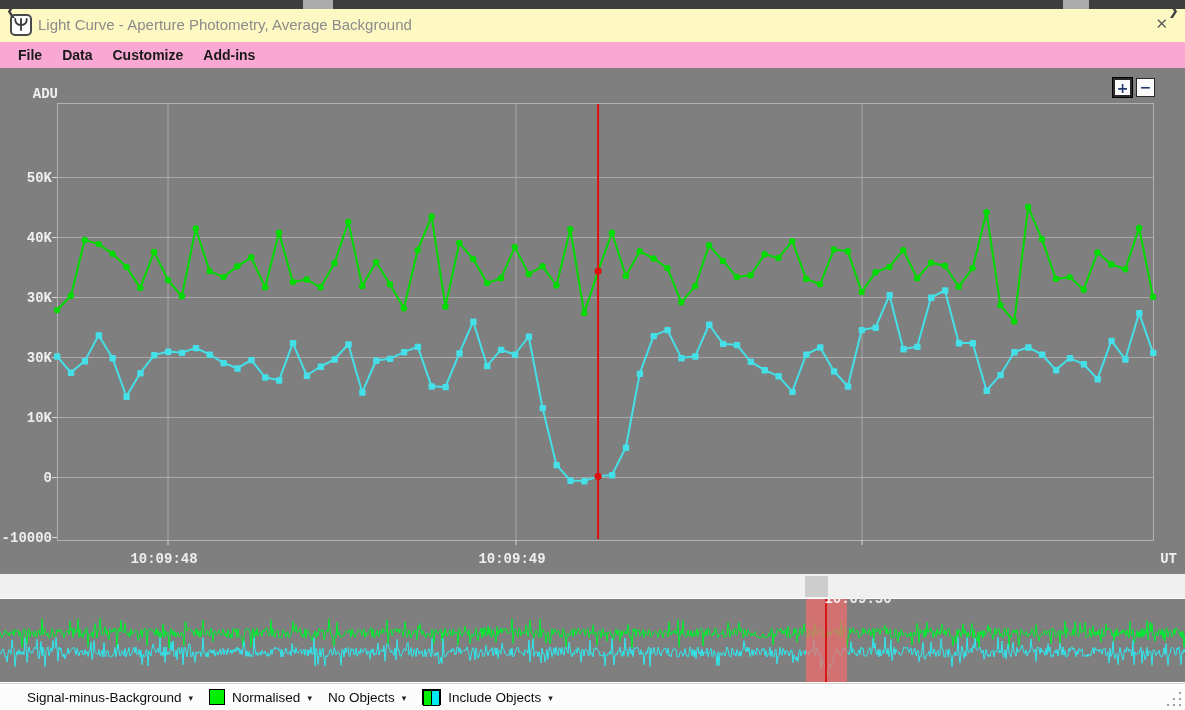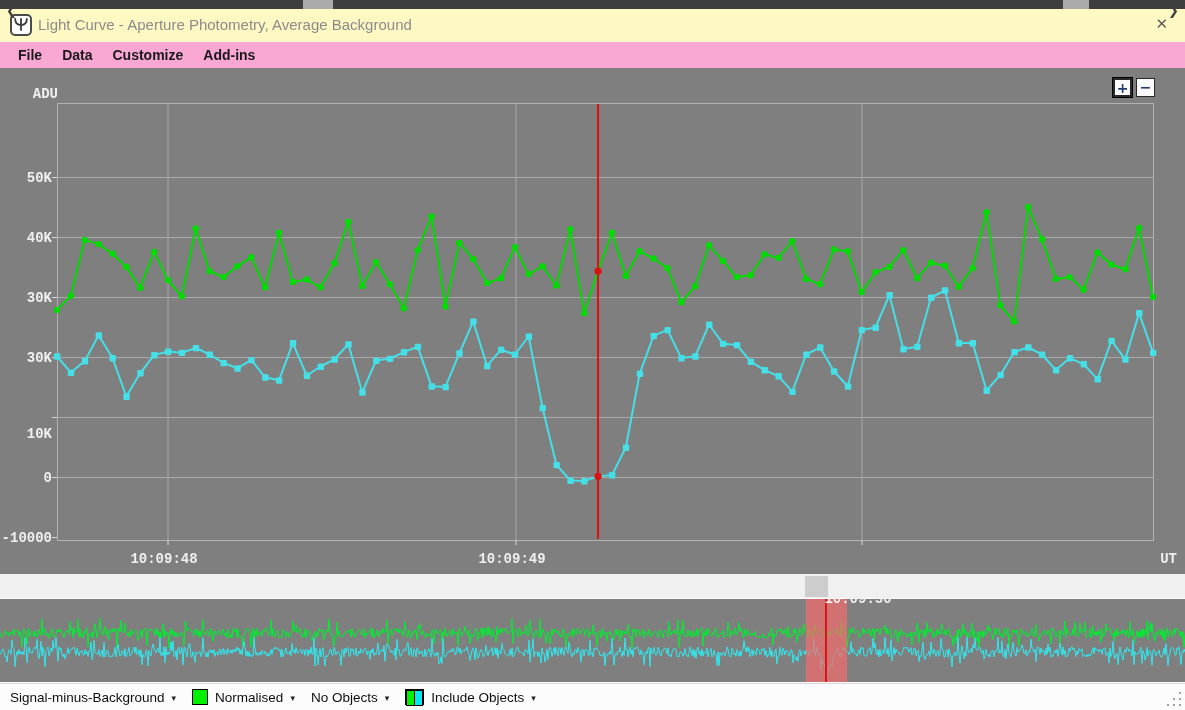--- a/index.html
+++ b/index.html
@@ -40,21 +40,21 @@
   #scroll-right{right:6px;}
   #scroll-thumb{position:absolute;left:805px;top:576px;width:23px;height:21px;background:#cdcdcd;z-index:5;cursor:pointer;}
 
   
   #minimap-bg{left:0;top:599px;width:1185px;height:83px;background:#7f7f7f;z-index:1;}
   #minimap-selection{left:806px;top:599px;width:41px;height:83px;background:rgba(243,108,108,0.72);z-index:3;cursor:pointer;}
   #minimap-cursor{position:absolute;left:19px;top:0;width:2px;height:83px;background:#d81414;}
 
   
   #status-bar{left:0;top:683px;width:1185px;height:27px;background:#fcfcfc;border-top:1px solid #d6d6d6;
-              box-sizing:border-box;z-index:4;display:flex;align-items:center;padding-left:10px;}
+              box-sizing:border-box;z-index:4;display:flex;align-items:center;padding-left:27px;}
   .sb-item{display:flex;align-items:center;gap:7px;margin-right:16px;cursor:pointer;}
   .sb-label{font-size:13.5px;color:#0e0e0e;}
   .sb-caret{font-size:9px;color:#222;margin-top:1px;}
   .swatch{width:16px;height:16px;border:1px solid #000;box-sizing:border-box;}
   .swatch-green{background:#00f000;}
   .swatch-split{display:flex;width:19px;}
   .swatch-split .half{width:50%;height:14px;}
   #resize-grip{position:absolute;right:4px;bottom:4px;width:14px;height:14px;z-index:5;cursor:nwse-resize;}
   #resize-grip i{position:absolute;width:2px;height:2px;background:#9f9f9f;}
 
@@ -291,21 +291,21 @@
     <circle cx="598.0632911392405" cy="476.3" r="3.6" fill="#dd1111"></circle>
     <polyline points="0,632.2 1,635.7 2,637.4 3,635.6 4,634.0 5,630.2 6,630.9 7,634.5 8,633.1 9,636.1 10,632.0 11,633.7 12,633.6 13,630.5 14,636.0 15,629.4 16,631.1 17,631.2 18,630.1 19,636.0 20,631.6 21,635.2 22,647.2 23,633.3 24,628.6 25,630.4 26,636.5 27,644.2 28,629.5 29,628.8 30,637.2 31,632.5 32,631.4 33,633.4 34,636.6 35,630.9 36,635.3 37,637.2 38,630.8 39,629.5 40,634.9 41,634.6 42,618.7 43,635.1 44,628.6 45,629.1 46,633.8 47,635.9 48,632.8 49,638.2 50,637.6 51,635.5 52,628.5 53,631.0 54,637.0 55,635.4 56,635.7 57,629.9 58,632.0 59,629.2 60,631.3 61,629.8 62,634.1 63,633.3 64,637.7 65,633.6 66,631.2 67,631.5 68,630.7 69,634.7 70,621.2 71,630.6 72,628.8 73,637.8 74,627.8 75,633.5 76,631.1 77,631.9 78,619.0 79,637.3 80,629.1 81,636.4 82,634.2 83,637.6 84,631.5 85,633.7 86,628.4 87,627.8 88,647.1 89,633.6 90,635.2 91,635.6 92,631.9 93,637.9 94,628.9 95,623.6 96,631.0 97,638.0 98,628.9 99,628.9 100,618.0 101,631.6 102,635.3 103,634.7 104,630.4 105,626.5 106,634.4 107,630.0 108,636.8 109,639.7 110,628.8 111,632.2 112,631.9 113,628.9 114,631.6 115,628.2 116,630.5 117,647.9 118,630.0 119,627.9 120,631.8 121,620.2 122,631.6 123,632.1 124,632.6 125,623.2 126,633.0 127,633.0 128,635.7 129,632.6 130,637.3 131,629.1 132,634.2 133,634.0 134,631.6 135,630.7 136,629.9 137,631.8 138,640.6 139,637.5 140,634.9 141,629.6 142,637.5 143,631.9 144,629.7 145,628.1 146,630.8 147,645.8 148,630.8 149,628.8 150,629.8 151,630.2 152,629.6 153,631.6 154,632.4 155,635.5 156,627.9 157,634.7 158,630.0 159,637.4 160,632.2 161,638.0 162,632.8 163,623.8 164,637.8 165,630.2 166,635.6 167,633.2 168,631.8 169,647.9 170,637.7 171,628.2 172,634.3 173,630.7 174,636.3 175,631.7 176,636.8 177,633.6 178,632.5 179,636.6 180,636.1 181,632.9 182,632.5 183,636.6 184,645.8 185,621.9 186,621.8 187,631.2 188,629.4 189,628.1 190,628.5 191,629.6 192,632.2 193,631.1 194,635.9 195,632.1 196,628.5 197,634.9 198,630.2 199,637.4 200,631.4 201,636.7 202,628.0 203,620.1 204,634.5 205,633.5 206,635.1 207,630.2 208,630.6 209,635.6 210,636.0 211,627.9 212,631.8 213,641.6 214,632.3 215,631.0 216,633.7 217,634.8 218,633.3 219,630.4 220,633.3 221,634.9 222,634.9 223,628.9 224,632.3 225,635.7 226,633.3 227,637.7 228,629.3 229,634.1 230,638.0 231,633.8 232,638.1 233,628.2 234,628.8 235,632.4 236,629.2 237,637.6 238,628.8 239,636.4 240,636.8 241,636.2 242,637.8 243,646.6 244,637.1 245,631.4 246,629.0 247,628.1 248,629.5 249,629.6 250,633.0 251,647.2 252,632.6 253,628.1 254,642.8 255,630.8 256,635.9 257,628.3 258,635.7 259,633.7 260,631.8 261,631.9 262,636.6 263,630.0 264,632.0 265,629.0 266,628.1 267,628.0 268,633.7 269,635.9 270,632.7 271,619.7 272,636.3 273,628.5 274,634.1 275,637.3 276,632.5 277,631.0 278,630.1 279,637.8 280,637.2 281,636.9 282,637.7 283,629.7 284,632.5 285,632.7 286,637.3 287,631.7 288,632.2 289,637.5 290,636.2 291,634.5 292,631.7 293,621.4 294,631.4 295,631.3 296,624.8 297,632.8 298,631.1 299,631.9 300,628.2 301,635.3 302,633.9 303,637.5 304,636.0 305,628.8 306,638.1 307,630.7 308,629.7 309,633.4 310,635.9 311,637.3 312,640.8 313,635.1 314,634.3 315,631.0 316,637.9 317,632.6 318,635.8 319,628.3 320,630.7 321,630.1 322,631.8 323,629.8 324,639.8 325,636.3 326,631.3 327,629.7 328,632.3 329,618.8 330,629.7 331,635.0 332,635.1 333,642.5 334,646.2 335,636.2 336,637.4 337,622.2 338,635.1 339,631.1 340,636.9 341,637.0 342,636.1 343,636.0 344,635.4 345,632.4 346,631.5 347,631.5 348,633.1 349,629.9 350,630.1 351,637.2 352,628.5 353,634.2 354,633.3 355,637.3 356,634.4 357,633.3 358,630.4 359,629.9 360,630.1 361,632.3 362,635.7 363,630.4 364,628.7 365,637.8 366,632.7 367,635.1 368,633.7 369,631.5 370,629.2 371,627.8 372,636.6 373,628.9 374,637.9 375,636.7 376,634.0 377,630.1 378,635.4 379,636.8 380,630.3 381,633.3 382,633.9 383,628.4 384,632.5 385,631.5 386,631.7 387,619.9 388,644.7 389,632.5 390,630.8 391,629.5 392,635.6 393,633.6 394,628.7 395,629.4 396,628.8 397,631.9 398,628.8 399,633.1 400,629.1 401,630.6 402,631.3 403,636.3 404,629.9 405,621.7 406,630.8 407,637.3 408,635.4 409,629.9 410,633.3 411,638.0 412,635.2 413,631.3 414,632.7 415,629.7 416,631.8 417,639.9 418,626.1 419,628.9 420,623.6 421,632.7 422,635.0 423,630.7 424,633.7 425,637.4 426,637.9 427,633.2 428,634.8 429,633.9 430,636.6 431,637.1 432,629.3 433,633.2 434,643.4 435,629.3 436,629.6 437,633.4 438,633.8 439,632.1 440,630.8 441,629.5 442,641.7 443,632.2 444,636.2 445,628.2 446,632.9 447,636.2 448,633.9 449,632.1 450,629.8 451,635.8 452,636.3 453,629.0 454,634.2 455,632.4 456,632.5 457,631.8 458,645.4 459,628.0 460,630.1 461,634.7 462,636.3 463,632.9 464,632.6 465,626.3 466,631.4 467,632.2 468,635.6 469,629.9 470,643.8 471,637.2 472,634.0 473,636.8 474,635.0 475,631.9 476,628.2 477,636.7 478,640.8 479,632.5 480,632.8 481,628.2 482,637.8 483,628.1 484,635.7 485,628.0 486,632.5 487,635.7 488,626.0 489,634.7 490,628.3 491,637.3 492,637.0 493,629.4 494,635.6 495,635.6 496,642.3 497,626.5 498,635.4 499,630.0 500,632.7 501,628.2 502,633.2 503,629.0 504,629.7 505,630.6 506,628.3 507,630.9 508,633.9 509,632.4 510,632.4 511,629.4 512,618.9 513,643.4 514,630.1 515,629.0 516,629.7 517,634.5 518,637.3 519,627.9 520,629.0 521,635.8 522,633.0 523,632.5 524,631.9 525,633.9 526,625.1 527,629.2 528,636.6 529,629.7 530,620.0 531,630.5 532,633.9 533,634.3 534,638.1 535,631.8 536,630.2 537,634.3 538,635.4 539,637.4 540,618.9 541,637.3 542,631.4 543,629.2 544,632.5 545,633.6 546,643.2 547,635.1 548,631.7 549,640.3 550,643.9 551,637.0 552,628.8 553,634.8 554,631.0 555,628.9 556,631.9 557,633.2 558,630.6 559,631.1 560,636.9 561,634.6 562,637.5 563,628.6 564,630.8 565,635.1 566,647.0 567,636.7 568,633.2 569,635.6 570,635.6 571,631.8 572,629.8 573,637.2 574,628.4 575,630.9 576,634.9 577,630.9 578,628.4 579,630.6 580,634.2 581,632.1 582,630.9 583,629.1 584,629.2 585,635.6 586,632.8 587,629.2 588,628.3 589,637.6 590,633.1 591,631.9 592,633.4 593,624.8 594,635.1 595,632.9 596,632.5 597,645.9 598,634.9 599,632.0 600,630.5 601,638.0 602,632.0 603,628.4 604,635.9 605,633.4 606,632.3 607,641.3 608,632.3 609,633.1 610,631.0 611,635.1 612,634.5 613,640.3 614,637.6 615,632.3 616,629.1 617,635.1 618,629.8 619,634.5 620,641.3 621,630.3 622,636.2 623,631.2 624,631.6 625,634.1 626,630.7 627,634.0 628,624.3 629,631.6 630,637.9 631,636.5 632,647.9 633,629.0 634,631.8 635,628.4 636,636.8 637,629.9 638,631.2 639,629.7 640,636.0 641,633.1 642,634.1 643,629.3 644,637.9 645,632.2 646,631.2 647,634.3 648,635.8 649,629.4 650,631.7 651,637.0 652,635.6 653,632.7 654,631.9 655,631.5 656,632.3 657,633.2 658,637.8 659,632.0 660,629.7 661,633.7 662,633.9 663,637.8 664,631.1 665,630.2 666,631.8 667,632.0 668,637.0 669,621.9 670,632.0 671,635.1 672,632.1 673,631.5 674,633.1 675,629.8 676,634.3 677,634.1 678,619.6 679,647.3 680,635.8 681,630.5 682,634.0 683,620.6 684,634.3 685,636.6 686,636.3 687,636.4 688,629.6 689,635.5 690,636.3 691,630.8 692,637.2 693,636.5 694,630.9 695,636.2 696,634.8 697,628.6 698,636.5 699,630.6 700,629.6 701,628.2 702,628.4 703,646.0 704,632.6 705,635.7 706,629.3 707,635.6 708,628.3 709,629.1 710,634.4 711,635.7 712,636.0 713,632.8 714,634.9 715,628.3 716,628.4 717,633.6 718,637.8 719,634.9 720,633.8 721,633.3 722,634.0 723,630.3 724,637.5 725,636.0 726,636.4 727,635.6 728,622.3 729,628.1 730,637.5 731,631.0 732,632.0 733,634.3 734,629.1 735,628.4 736,634.9 737,635.1 738,629.0 739,622.5 740,631.9 741,628.2 742,629.0 743,638.0 744,635.9 745,629.0 746,635.0 747,636.2 748,629.7 749,632.8 750,632.7 751,635.8 752,633.5 753,635.5 754,633.6 755,631.5 756,636.4 757,636.3 758,636.3 759,636.9 760,638.2 761,636.8 762,636.8 763,633.7 764,637.8 765,638.1 766,636.6 767,637.7 768,637.1 769,633.2 770,635.7 771,630.1 772,628.2 773,645.1 774,633.6 775,636.7 776,635.1 777,630.0 778,628.9 779,630.7 780,631.0 781,628.5 782,633.3 783,630.9 784,634.5 785,629.1 786,629.6 787,637.4 788,626.2 789,630.4 790,638.1 791,635.3 792,635.3 793,635.7 794,628.8 795,633.4 796,628.7 797,642.1 798,634.5 799,635.9 800,627.8 801,629.3 802,634.9 803,633.4 804,624.1 805,630.8 806,630.4 807,637.7 808,637.5 809,630.2 810,632.1 811,634.0 812,630.6 813,637.8 814,632.3 815,623.6 816,632.2 817,634.6 818,634.9 819,629.6 820,628.1 821,628.5 822,628.8 823,636.5 824,636.4 825,635.0 826,647.7 827,636.2 828,631.5 829,635.2 830,631.5 831,634.7 832,631.7 833,629.4 834,629.4 835,630.5 836,633.6 837,628.6 838,633.2 839,632.0 840,637.1 841,620.6 842,636.0 843,630.1 844,629.0 845,626.0 846,636.3 847,647.4 848,638.2 849,634.1 850,628.6 851,633.2 852,630.4 853,627.8 854,632.7 855,633.2 856,632.2 857,630.2 858,631.2 859,637.9 860,635.5 861,635.0 862,634.5 863,628.0 864,633.6 865,629.7 866,630.2 867,633.6 868,634.2 869,628.6 870,630.8 871,636.1 872,631.8 873,628.2 874,640.7 875,629.1 876,631.3 877,631.5 878,628.4 879,630.2 880,634.9 881,629.1 882,628.8 883,629.6 884,628.5 885,625.1 886,633.7 887,628.1 888,634.5 889,632.6 890,629.1 891,637.5 892,637.9 893,637.3 894,637.4 895,629.9 896,629.5 897,638.0 898,642.2 899,632.1 900,636.4 901,629.7 902,631.5 903,635.3 904,633.5 905,633.7 906,633.1 907,637.3 908,635.2 909,633.6 910,636.6 911,631.9 912,644.8 913,636.3 914,632.0 915,635.0 916,635.8 917,623.2 918,628.4 919,642.9 920,629.7 921,632.9 922,631.3 923,630.4 924,637.7 925,629.3 926,636.3 927,622.3 928,632.6 929,629.7 930,631.3 931,628.1 932,632.7 933,637.8 934,631.4 935,633.0 936,636.8 937,628.4 938,633.9 939,630.9 940,635.0 941,628.7 942,623.9 943,633.2 944,634.2 945,630.0 946,636.0 947,631.1 948,629.6 949,628.2 950,636.2 951,636.4 952,636.1 953,646.4 954,637.7 955,635.9 956,643.1 957,629.9 958,636.6 959,629.2 960,631.3 961,637.1 962,633.7 963,623.8 964,634.2 965,629.6 966,633.5 967,637.1 968,631.8 969,636.7 970,636.5 971,628.7 972,623.4 973,638.0 974,629.8 975,637.6 976,637.2 977,641.6 978,631.9 979,647.7 980,631.5 981,635.6 982,630.9 983,638.0 984,630.3 985,635.7 986,634.5 987,631.6 988,624.8 989,631.2 990,627.9 991,633.5 992,634.6 993,639.4 994,635.1 995,628.1 996,634.8 997,632.4 998,628.5 999,628.8 1000,635.8 1001,633.3 1002,637.0 1003,638.0 1004,630.1 1005,628.1 1006,635.9 1007,634.6 1008,628.0 1009,647.1 1010,635.7 1011,637.0 1012,633.0 1013,629.9 1014,632.7 1015,630.2 1016,633.2 1017,629.7 1018,637.9 1019,646.0 1020,636.4 1021,629.1 1022,630.4 1023,633.3 1024,634.6 1025,634.1 1026,631.2 1027,636.0 1028,637.1 1029,633.5 1030,634.9 1031,633.7 1032,628.6 1033,631.3 1034,636.9 1035,636.4 1036,624.5 1037,632.8 1038,635.4 1039,641.1 1040,636.0 1041,634.4 1042,633.6 1043,634.6 1044,630.8 1045,630.3 1046,635.1 1047,634.0 1048,630.4 1049,630.3 1050,637.1 1051,643.9 1052,628.0 1053,629.3 1054,629.6 1055,636.6 1056,637.1 1057,634.8 1058,631.9 1059,630.8 1060,643.8 1061,630.3 1062,633.2 1063,634.6 1064,633.1 1065,621.0 1066,637.7 1067,628.2 1068,631.6 1069,632.6 1070,634.3 1071,634.7 1072,635.3 1073,628.9 1074,635.4 1075,621.7 1076,631.6 1077,635.6 1078,636.8 1079,635.0 1080,623.2 1081,631.9 1082,632.8 1083,629.5 1084,630.8 1085,622.3 1086,637.0 1087,637.4 1088,636.2 1089,635.4 1090,628.3 1091,637.7 1092,632.8 1093,625.7 1094,635.6 1095,631.8 1096,635.6 1097,631.3 1098,634.8 1099,629.5 1100,636.2 1101,642.1 1102,628.2 1103,636.5 1104,634.7 1105,635.3 1106,623.9 1107,630.4 1108,629.0 1109,628.4 1110,630.1 1111,629.6 1112,635.4 1113,633.1 1114,640.7 1115,630.6 1116,636.6 1117,628.3 1118,636.0 1119,633.4 1120,632.0 1121,634.1 1122,629.9 1123,633.4 1124,629.7 1125,631.9 1126,636.4 1127,629.9 1128,633.6 1129,637.8 1130,621.7 1131,635.4 1132,635.1 1133,629.6 1134,643.3 1135,637.9 1136,637.1 1137,630.4 1138,637.2 1139,631.8 1140,637.4 1141,629.3 1142,637.6 1143,628.8 1144,636.6 1145,629.9 1146,634.0 1147,620.5 1148,639.8 1149,631.1 1150,622.3 1151,632.1 1152,623.5 1153,636.2 1154,635.8 1155,641.4 1156,631.7 1157,633.6 1158,635.8 1159,629.5 1160,630.6 1161,635.2 1162,628.6 1163,639.0 1164,630.9 1165,641.2 1166,628.5 1167,627.9 1168,637.0 1169,631.5 1170,630.3 1171,632.1 1172,636.8 1173,635.3 1174,628.9 1175,634.3 1176,627.8 1177,629.5 1178,630.2 1179,632.7 1180,635.8 1181,631.5 1182,638.1 1183,631.3 1184,647.4 1185,634.3" fill="none" stroke="#00ef30" stroke-width="1"></polyline>
     <polyline points="0,653.8 1,653.6 2,650.1 3,648.8 4,651.1 5,656.7 6,656.0 7,662.1 8,653.5 9,649.5 10,650.3 11,654.4 12,639.8 13,647.8 14,648.8 15,666.5 16,656.2 17,651.4 18,654.6 19,649.5 20,654.3 21,651.7 22,654.3 23,651.5 24,654.8 25,637.8 26,641.9 27,662.6 28,652.0 29,647.0 30,652.2 31,651.7 32,653.4 33,650.7 34,648.4 35,647.0 36,649.1 37,639.3 38,656.1 39,658.9 40,651.1 41,641.5 42,655.9 43,647.0 44,653.9 45,666.6 46,650.6 47,649.5 48,646.9 49,655.7 50,652.5 51,647.9 52,651.4 53,640.3 54,648.6 55,647.6 56,637.4 57,649.1 58,661.2 59,647.0 60,650.2 61,648.2 62,654.4 63,656.8 64,653.8 65,659.0 66,655.2 67,653.3 68,647.8 69,653.7 70,651.1 71,649.5 72,648.9 73,648.0 74,647.1 75,650.9 76,655.1 77,648.3 78,653.0 79,655.8 80,651.4 81,652.1 82,650.4 83,654.8 84,654.9 85,649.7 86,653.7 87,651.6 88,656.6 89,651.0 90,651.1 91,642.1 92,659.7 93,653.9 94,640.6 95,651.7 96,653.1 97,653.6 98,654.4 99,649.6 100,656.3 101,654.7 102,650.2 103,657.1 104,642.4 105,656.9 106,654.0 107,650.5 108,651.0 109,656.9 110,655.6 111,656.6 112,656.9 113,654.5 114,654.2 115,647.2 116,656.8 117,650.8 118,644.3 119,650.6 120,656.0 121,655.3 122,650.6 123,651.7 124,655.6 125,648.6 126,657.1 127,654.1 128,651.4 129,647.4 130,656.1 131,654.8 132,653.2 133,649.3 134,647.1 135,652.9 136,647.2 137,654.8 138,654.1 139,649.5 140,656.9 141,650.0 142,664.7 143,654.4 144,657.1 145,656.2 146,650.3 147,650.1 148,666.0 149,650.8 150,653.9 151,655.9 152,648.6 153,644.1 154,647.9 155,650.2 156,652.7 157,650.2 158,648.2 159,652.7 160,637.4 161,655.6 162,652.2 163,655.8 164,646.8 165,662.6 166,647.0 167,655.0 168,652.1 169,654.3 170,651.9 171,642.0 172,650.7 173,640.9 174,656.4 175,656.5 176,650.4 177,659.7 178,648.1 179,647.4 180,654.0 181,652.2 182,647.2 183,664.8 184,648.7 185,647.2 186,651.8 187,656.9 188,648.9 189,644.0 190,643.9 191,656.9 192,656.3 193,651.6 194,655.7 195,662.5 196,651.8 197,654.2 198,652.7 199,652.1 200,651.9 201,656.6 202,651.9 203,637.6 204,652.9 205,653.2 206,657.0 207,652.2 208,657.2 209,650.8 210,649.5 211,652.8 212,650.2 213,653.5 214,649.7 215,656.2 216,652.4 217,652.1 218,655.2 219,651.2 220,648.9 221,654.6 222,651.4 223,648.4 224,654.6 225,650.1 226,650.7 227,654.7 228,648.5 229,651.9 230,652.9 231,650.0 232,653.6 233,649.7 234,651.9 235,648.9 236,651.5 237,647.0 238,650.4 239,648.1 240,654.0 241,649.7 242,655.0 243,647.0 244,641.1 245,648.0 246,656.2 247,650.9 248,656.5 249,651.7 250,656.5 251,654.5 252,656.8 253,655.5 254,637.8 255,648.3 256,654.9 257,652.3 258,655.7 259,654.3 260,652.1 261,655.2 262,650.4 263,652.6 264,653.8 265,651.1 266,654.5 267,656.2 268,652.8 269,656.3 270,654.5 271,649.4 272,654.5 273,649.3 274,649.1 275,647.0 276,649.3 277,648.3 278,648.1 279,650.8 280,649.5 281,656.9 282,649.2 283,656.8 284,653.9 285,651.3 286,647.9 287,653.6 288,653.7 289,653.8 290,650.9 291,655.7 292,643.4 293,651.6 294,649.8 295,653.8 296,647.4 297,652.0 298,653.2 299,651.6 300,650.6 301,649.2 302,653.9 303,651.5 304,649.3 305,655.3 306,649.9 307,649.6 308,656.3 309,649.8 310,653.7 311,647.2 312,654.4 313,654.1 314,637.7 315,666.0 316,647.9 317,652.1 318,664.7 319,655.6 320,648.6 321,657.0 322,650.9 323,647.7 324,658.8 325,665.8 326,655.6 327,657.0 328,655.0 329,653.6 330,649.7 331,649.3 332,654.9 333,655.3 334,647.4 335,649.6 336,655.0 337,652.4 338,651.5 339,653.2 340,655.8 341,665.3 342,649.0 343,649.5 344,657.1 345,648.1 346,652.6 347,648.6 348,647.5 349,655.7 350,656.5 351,648.5 352,650.7 353,648.9 354,654.9 355,654.4 356,648.2 357,656.4 358,654.6 359,651.0 360,653.7 361,648.7 362,651.8 363,652.5 364,650.3 365,648.2 366,649.2 367,654.8 368,651.2 369,651.6 370,659.2 371,649.7 372,652.9 373,648.5 374,655.4 375,653.0 376,654.5 377,649.5 378,643.2 379,655.0 380,652.0 381,650.0 382,649.7 383,651.9 384,645.5 385,661.2 386,650.1 387,643.7 388,644.9 389,647.3 390,649.5 391,652.5 392,650.7 393,652.6 394,655.3 395,648.1 396,660.0 397,639.4 398,650.4 399,649.7 400,655.7 401,656.3 402,653.3 403,651.5 404,648.7 405,649.2 406,651.1 407,643.5 408,642.3 409,655.3 410,651.7 411,647.6 412,656.6 413,655.9 414,648.9 415,650.9 416,656.7 417,647.8 418,649.3 419,654.2 420,651.8 421,653.2 422,650.7 423,656.6 424,656.1 425,649.0 426,656.8 427,652.8 428,651.2 429,648.7 430,652.3 431,657.0 432,638.5 433,653.5 434,654.2 435,656.4 436,652.8 437,655.3 438,652.2 439,664.1 440,662.4 441,656.8 442,663.5 443,638.6 444,654.6 445,657.1 446,656.1 447,653.7 448,651.8 449,651.6 450,652.3 451,649.4 452,651.7 453,648.2 454,649.3 455,654.9 456,654.2 457,647.3 458,647.1 459,652.5 460,648.2 461,653.8 462,651.2 463,650.3 464,651.3 465,649.5 466,650.0 467,646.9 468,651.4 469,653.5 470,660.7 471,656.7 472,650.6 473,647.7 474,650.3 475,659.7 476,647.9 477,653.8 478,658.2 479,656.1 480,651.6 481,649.4 482,651.3 483,656.5 484,656.3 485,653.3 486,645.4 487,651.3 488,655.7 489,651.2 490,650.5 491,650.7 492,647.6 493,655.8 494,650.9 495,647.7 496,655.0 497,647.9 498,658.3 499,650.4 500,650.6 501,653.9 502,643.2 503,648.9 504,649.9 505,653.6 506,654.2 507,655.2 508,656.2 509,655.2 510,649.3 511,655.3 512,647.9 513,657.0 514,655.4 515,652.7 516,649.7 517,647.6 518,647.1 519,652.2 520,651.4 521,652.4 522,653.1 523,653.1 524,655.9 525,649.9 526,650.6 527,650.8 528,653.6 529,640.1 530,662.0 531,649.1 532,648.4 533,638.8 534,656.7 535,652.3 536,652.3 537,651.9 538,656.7 539,651.8 540,656.0 541,663.0 542,647.9 543,653.8 544,653.2 545,662.1 546,656.7 547,649.2 548,659.4 549,650.2 550,647.0 551,649.6 552,656.8 553,652.5 554,647.9 555,654.7 556,647.2 557,652.3 558,655.8 559,648.0 560,647.9 561,654.4 562,647.5 563,651.9 564,655.3 565,647.7 566,646.9 567,650.7 568,653.3 569,642.1 570,647.1 571,654.7 572,656.9 573,652.8 574,654.7 575,650.3 576,649.3 577,653.1 578,647.3 579,650.8 580,651.9 581,662.3 582,649.1 583,649.8 584,656.1 585,649.8 586,649.3 587,650.2 588,652.9 589,655.9 590,640.2 591,654.5 592,652.8 593,656.9 594,648.5 595,649.6 596,647.3 597,649.0 598,650.1 599,651.6 600,655.6 601,655.0 602,655.6 603,656.4 604,652.0 605,665.8 606,654.7 607,655.5 608,653.7 609,654.3 610,651.1 611,654.2 612,638.6 613,653.4 614,665.1 615,655.9 616,653.5 617,655.0 618,651.0 619,651.9 620,647.1 621,653.5 622,656.6 623,650.8 624,655.4 625,638.0 626,650.3 627,649.0 628,656.8 629,650.8 630,647.0 631,654.1 632,649.8 633,656.7 634,647.6 635,648.7 636,648.5 637,647.1 638,647.9 639,652.1 640,655.0 641,649.7 642,654.2 643,652.8 644,664.8 645,655.8 646,651.7 647,653.8 648,648.3 649,647.1 650,666.6 651,648.0 652,654.0 653,652.7 654,647.4 655,653.7 656,655.4 657,654.4 658,647.1 659,649.8 660,654.2 661,656.1 662,651.1 663,651.0 664,648.6 665,647.8 666,649.2 667,654.0 668,647.9 669,656.0 670,654.9 671,657.0 672,652.1 673,649.4 674,648.6 675,649.2 676,649.4 677,656.4 678,656.8 679,657.0 680,652.3 681,651.7 682,653.0 683,656.3 684,653.6 685,648.5 686,655.0 687,655.2 688,657.2 689,653.6 690,646.9 691,649.7 692,655.8 693,649.3 694,656.9 695,650.1 696,658.5 697,649.0 698,647.0 699,653.7 700,651.1 701,656.3 702,648.9 703,656.0 704,651.8 705,653.0 706,653.4 707,648.1 708,656.8 709,652.5 710,650.7 711,648.4 712,656.9 713,655.9 714,650.5 715,654.5 716,654.8 717,665.4 718,651.9 719,665.8 720,652.5 721,654.9 722,655.4 723,652.1 724,653.0 725,656.0 726,652.9 727,646.9 728,649.5 729,655.5 730,656.3 731,656.9 732,648.2 733,650.4 734,654.7 735,652.9 736,656.2 737,649.6 738,653.4 739,656.2 740,651.1 741,656.2 742,650.7 743,649.5 744,640.7 745,647.9 746,652.0 747,646.9 748,651.6 749,647.6 750,656.6 751,654.7 752,649.4 753,655.6 754,650.5 755,652.1 756,655.2 757,647.8 758,650.1 759,650.4 760,654.8 761,653.4 762,648.8 763,650.4 764,648.3 765,655.4 766,650.5 767,657.2 768,654.4 769,654.9 770,647.2 771,656.4 772,650.5 773,656.2 774,657.1 775,651.8 776,649.1 777,664.1 778,656.2 779,656.5 780,647.3 781,652.9 782,655.4 783,648.3 784,650.7 785,654.9 786,650.4 787,651.0 788,651.5 789,656.3 790,653.7 791,649.9 792,650.4 793,662.7 794,654.7 795,656.9 796,660.4 797,656.7 798,661.5 799,651.4 800,649.4 801,656.1 802,652.2 803,651.6 804,651.1 805,654.7 806,650.0 807,653.7 808,651.8 809,655.7 810,649.9 811,650.3 812,652.2 813,651.1 814,639.2 815,655.9 816,652.5 817,647.0 818,654.1 819,654.4 820,652.9 821,669.4 822,657.9 823,663.5 824,663.6 825,665.8 826,673.1 827,676.8 828,669.2 829,666.4 830,664.6 831,666.8 832,665.2 833,659.5 834,655.8 835,653.4 836,652.3 837,649.0 838,652.0 839,652.3 840,655.9 841,656.9 842,652.6 843,647.7 844,650.0 845,647.7 846,651.8 847,651.2 848,652.2 849,654.9 850,651.2 851,641.7 852,653.1 853,648.6 854,651.2 855,653.9 856,653.9 857,656.2 858,652.2 859,649.6 860,654.6 861,647.1 862,648.9 863,647.8 864,655.8 865,655.5 866,656.5 867,655.0 868,650.4 869,649.1 870,647.5 871,654.5 872,651.3 873,638.4 874,648.0 875,642.9 876,653.0 877,654.9 878,649.4 879,656.9 880,649.2 881,656.0 882,653.7 883,650.1 884,653.4 885,637.1 886,649.5 887,654.1 888,648.4 889,656.8 890,653.4 891,639.4 892,660.7 893,653.7 894,647.3 895,654.5 896,649.1 897,651.7 898,652.7 899,652.1 900,655.1 901,655.2 902,653.7 903,650.3 904,646.9 905,648.1 906,648.2 907,646.9 908,650.1 909,652.4 910,648.6 911,647.7 912,655.1 913,653.2 914,648.7 915,648.0 916,655.9 917,651.5 918,650.0 919,661.7 920,655.6 921,656.7 922,649.9 923,642.3 924,657.1 925,659.6 926,655.5 927,655.2 928,654.0 929,651.2 930,656.6 931,642.0 932,652.1 933,654.1 934,648.9 935,651.8 936,656.4 937,652.2 938,650.2 939,656.2 940,654.9 941,638.5 942,647.8 943,650.0 944,657.0 945,657.1 946,650.8 947,649.6 948,657.2 949,648.9 950,653.9 951,655.8 952,666.8 953,655.2 954,655.4 955,651.9 956,655.8 957,654.9 958,637.2 959,655.1 960,663.2 961,651.9 962,645.9 963,653.3 964,658.7 965,651.2 966,656.2 967,637.4 968,650.8 969,652.8 970,650.4 971,648.4 972,652.8 973,644.7 974,648.0 975,638.3 976,649.4 977,650.3 978,649.4 979,647.7 980,647.3 981,652.0 982,653.3 983,649.9 984,659.2 985,654.9 986,649.3 987,653.9 988,656.5 989,654.6 990,656.8 991,651.7 992,650.8 993,650.2 994,657.0 995,650.9 996,651.9 997,649.9 998,637.2 999,653.2 1000,650.4 1001,653.0 1002,641.0 1003,656.6 1004,656.9 1005,649.5 1006,659.1 1007,650.1 1008,643.9 1009,653.4 1010,654.2 1011,656.9 1012,648.7 1013,642.3 1014,652.0 1015,653.1 1016,656.1 1017,647.4 1018,652.2 1019,650.6 1020,650.6 1021,647.9 1022,644.9 1023,648.3 1024,653.3 1025,653.6 1026,649.8 1027,655.9 1028,653.5 1029,650.9 1030,652.3 1031,639.2 1032,647.8 1033,649.5 1034,652.1 1035,649.4 1036,661.6 1037,647.8 1038,646.9 1039,648.2 1040,654.1 1041,647.9 1042,652.0 1043,650.5 1044,652.1 1045,655.4 1046,648.3 1047,654.5 1048,643.7 1049,651.9 1050,647.1 1051,657.1 1052,655.3 1053,656.5 1054,652.7 1055,650.4 1056,653.1 1057,649.4 1058,656.3 1059,650.8 1060,643.3 1061,648.9 1062,654.9 1063,646.9 1064,655.2 1065,650.3 1066,657.2 1067,656.1 1068,655.7 1069,648.3 1070,651.3 1071,648.1 1072,646.8 1073,649.8 1074,648.1 1075,651.5 1076,656.6 1077,651.0 1078,654.2 1079,648.6 1080,650.9 1081,651.0 1082,648.8 1083,656.6 1084,655.3 1085,655.3 1086,656.8 1087,654.3 1088,656.6 1089,653.9 1090,655.7 1091,655.4 1092,650.9 1093,647.7 1094,653.8 1095,647.5 1096,650.1 1097,649.9 1098,649.6 1099,652.1 1100,649.5 1101,649.6 1102,654.2 1103,649.3 1104,648.5 1105,647.9 1106,655.6 1107,654.3 1108,652.2 1109,663.1 1110,648.1 1111,656.6 1112,654.0 1113,641.5 1114,654.4 1115,658.6 1116,654.3 1117,653.6 1118,664.7 1119,653.6 1120,647.3 1121,653.0 1122,656.4 1123,660.2 1124,652.6 1125,649.5 1126,652.3 1127,647.2 1128,648.7 1129,651.4 1130,649.2 1131,650.5 1132,656.0 1133,640.6 1134,664.8 1135,651.8 1136,654.6 1137,654.4 1138,653.0 1139,653.4 1140,649.9 1141,647.2 1142,663.3 1143,650.7 1144,653.5 1145,659.9 1146,657.0 1147,647.3 1148,656.1 1149,651.2 1150,651.0 1151,653.0 1152,665.4 1153,650.3 1154,649.5 1155,651.8 1156,655.7 1157,653.0 1158,653.2 1159,650.1 1160,655.2 1161,657.0 1162,656.9 1163,653.7 1164,647.8 1165,654.7 1166,643.6 1167,655.1 1168,665.6 1169,655.0 1170,653.9 1171,648.1 1172,647.3 1173,648.3 1174,649.2 1175,654.8 1176,655.1 1177,647.9 1178,649.4 1179,646.9 1180,655.5 1181,664.6 1182,651.6 1183,653.1 1184,649.0 1185,652.1" fill="none" stroke="#30e8ee" stroke-width="1"></polyline>
   </svg>
 <div id="labels">
     <div class="tick-label" style="left: 0px; top: 86px; width: 58px; text-align: right;">ADU</div>
     <div class="tick-label" style="left: 0px; top: 169.5px; width: 52px; text-align: right;">50K</div>
     <div class="tick-label" style="left: 0px; top: 229.5px; width: 52px; text-align: right;">40K</div>
     <div class="tick-label" style="left: 0px; top: 289.5px; width: 52px; text-align: right;">30K</div>
     <div class="tick-label" style="left: 0px; top: 349.5px; width: 52px; text-align: right;">30K</div>
-    <div class="tick-label" style="left: 0px; top: 409.5px; width: 52px; text-align: right; margin-top: 16px;">10K</div>
+    <div class="tick-label" style="left: 0px; top: 409.5px; width: 52px; text-align: right;">10K</div>
     <div class="tick-label" style="left: 0px; top: 469.5px; width: 52px; text-align: right;">0</div>
     <div class="tick-label" style="left: 0px; top: 529.5px; width: 52px; text-align: right;">-10000</div>
     <div class="tick-label" style="left: 124px; top: 551px; width: 80px; text-align: center;">10:09:48</div>
     <div class="tick-label" style="left: 472px; top: 551px; width: 80px; text-align: center;">10:09:49</div>
     <div class="tick-label" style="left: 818px; top: 551px; width: 80px; text-align: center; margin-top: 40px;">10:09:50</div>
     <div class="tick-label" style="left: 1137px; top: 551px; width: 40px; text-align: right;">UT</div>
   </div>
 
 <div class="abs" id="status-bar">
   <span class="sb-item">

